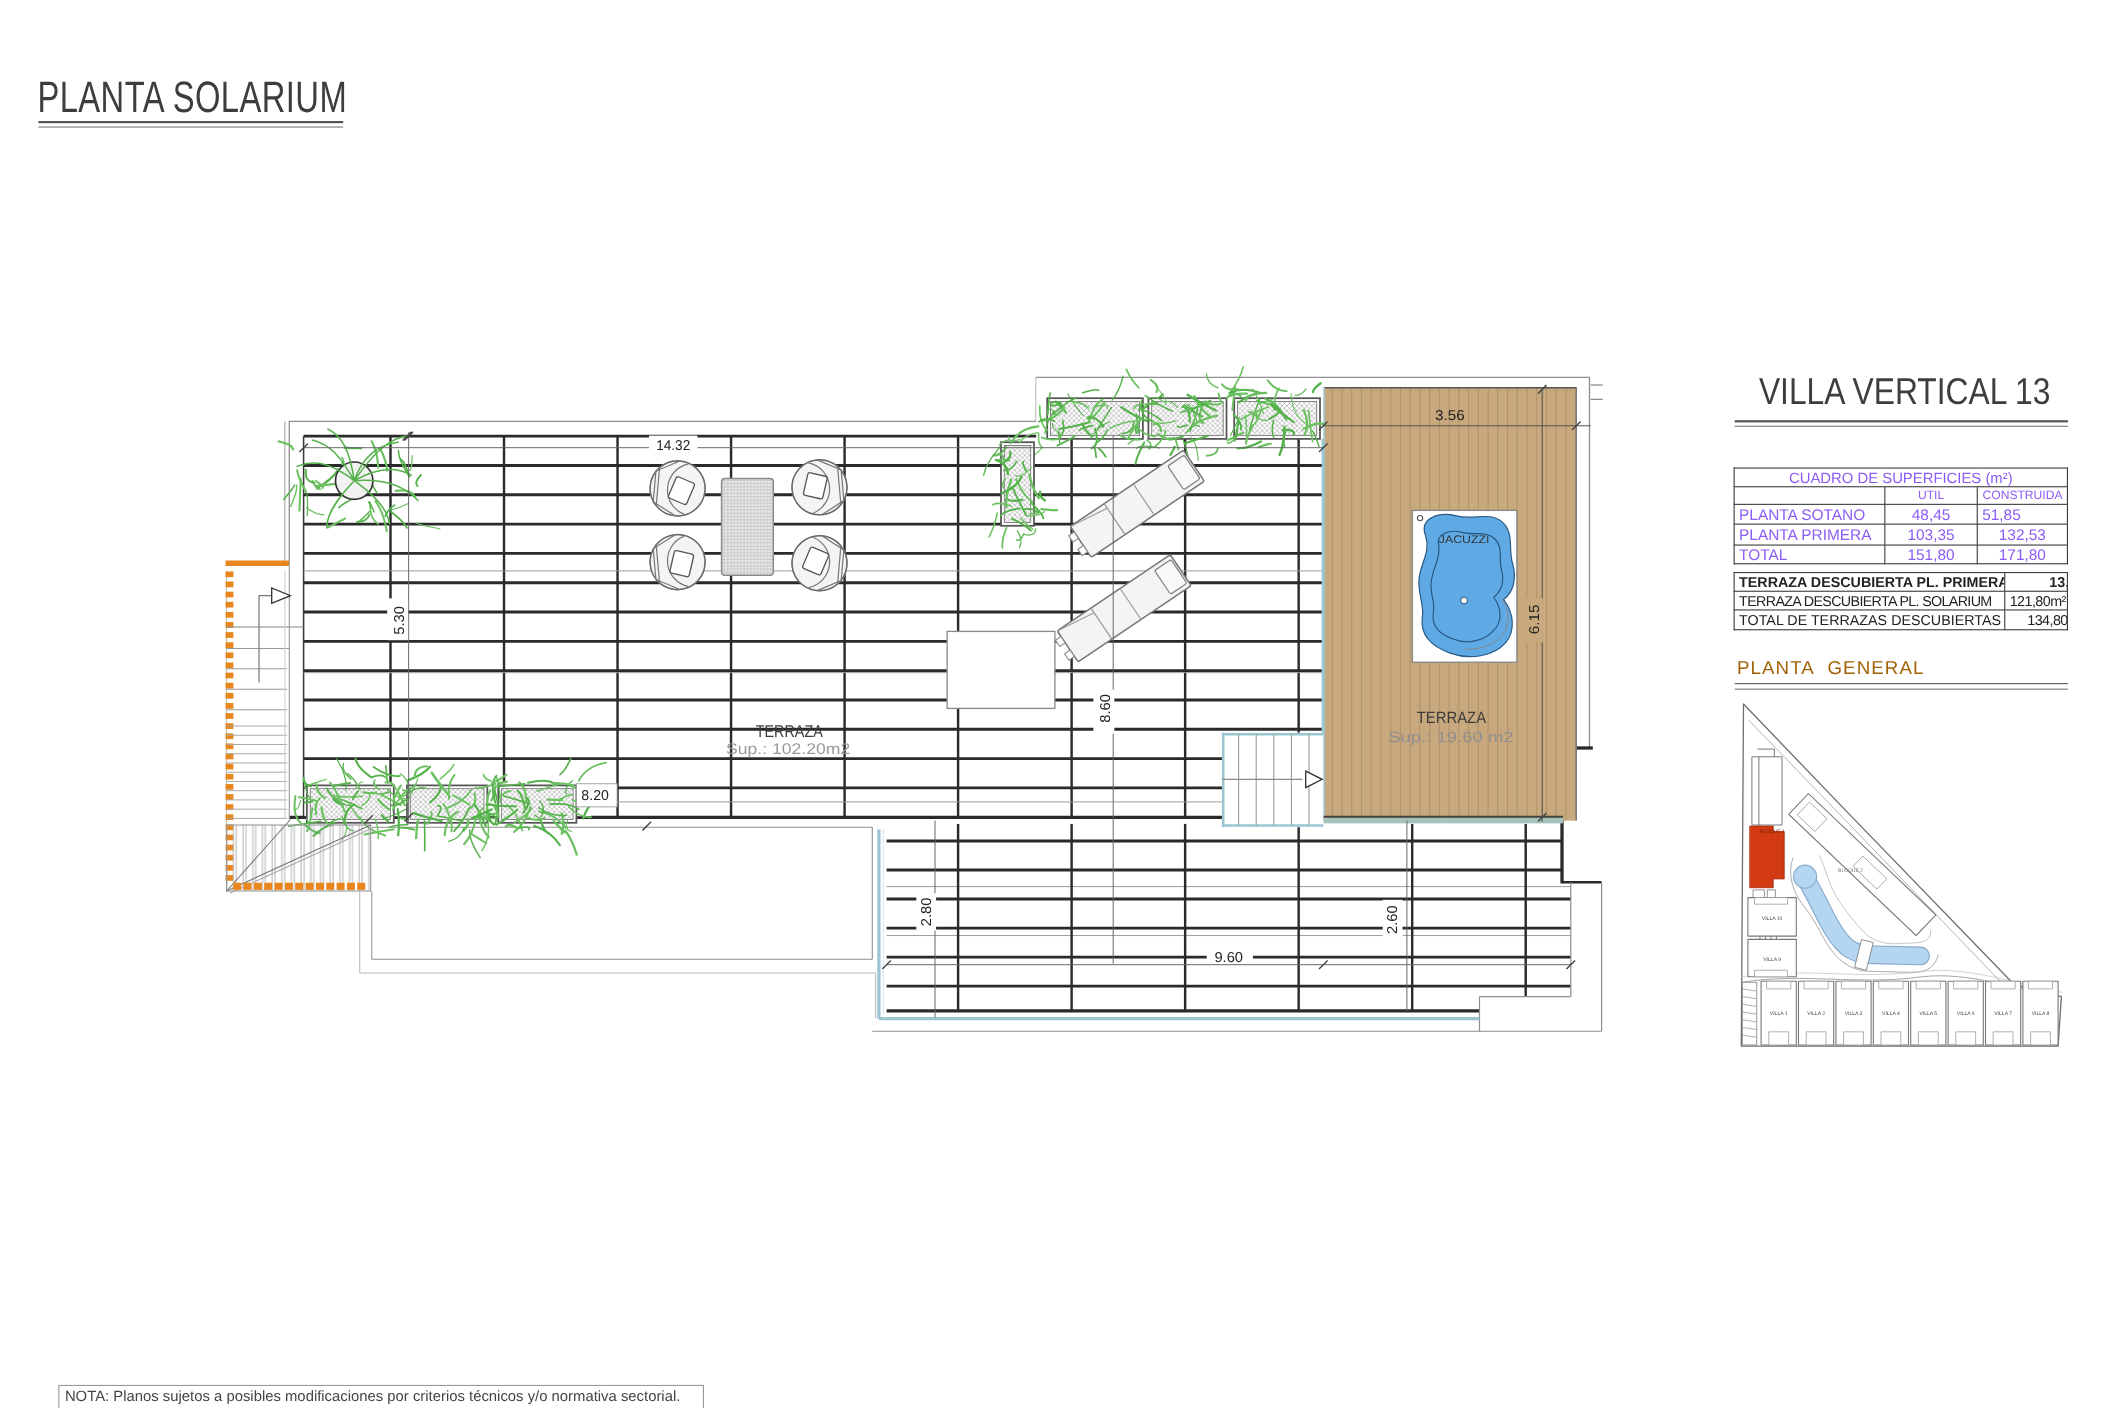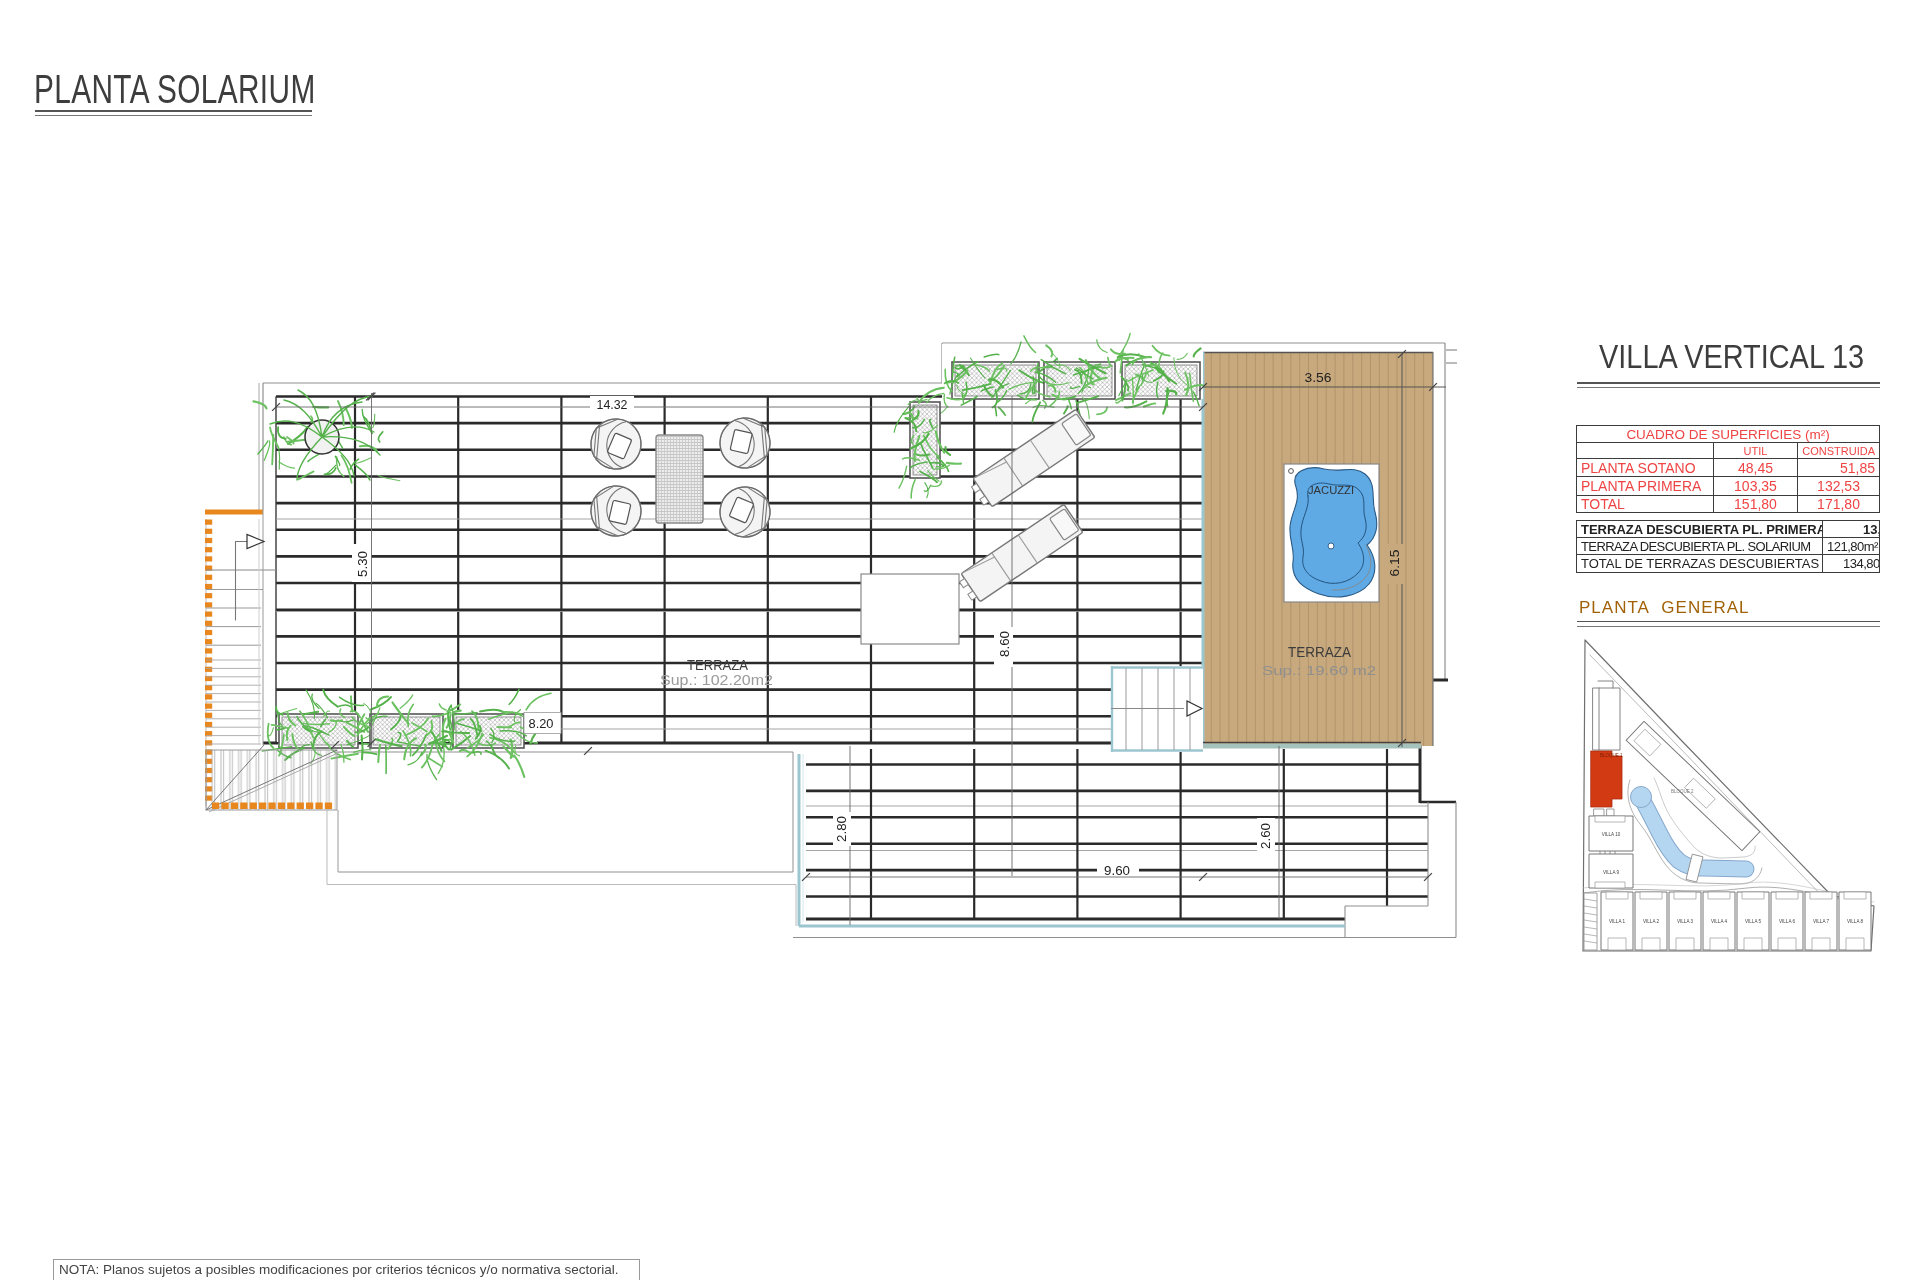--- a/index.html
+++ b/index.html
@@ -843,39 +843,39 @@
 <line x1="1584" y1="927" x2="1597" y2="929" stroke="#999" stroke-width="0.7" stroke-linecap="butt"></line>
 <line x1="1584" y1="934" x2="1597" y2="936" stroke="#999" stroke-width="0.7" stroke-linecap="butt"></line>
 <line x1="1584" y1="941" x2="1597" y2="943" stroke="#999" stroke-width="0.7" stroke-linecap="butt"></line>
 </g>
 </svg>
 
 <div class="abs" style="left:1599px; top:337px; font-size:34px; color:#3d3d3d; white-space:nowrap; transform:scaleX(0.85); transform-origin:left;">VILLA VERTICAL 13</div>
 <div class="abs" style="left:1577px; top:382px; width:303px; height:1.6px; background:#555;"></div>
 <div class="abs" style="left:1577px; top:387px; width:303px; height:1px; background:#777;"></div>
 
-<table class="abs" style="left:1576px; top:425px; width:303px; font-size:14px; color:#ef4444;">
+<table class="abs" style="left:1576px; top:425px; width:303px; font-size:14px; color:#8b5cf6;">
 <colgroup>
       <col style="width:137px">
       <col style="width:84px">
       <col style="width:82px">
     </colgroup>
 <tbody>
       <tr style="height:17px;">
         <td colspan="3" style="text-align:center; font-size:13.5px;">CUADRO DE SUPERFICIES (m²)</td>
       </tr>
 <tr style="height:16px; font-size:11px;">
         <td></td>
         <td style="text-align:center;">UTIL</td>
         <td style="text-align:right;">CONSTRUIDA</td>
       </tr>
 <tr style="height:18px;">
         <td>PLANTA SOTANO</td>
         <td style="text-align:center;">48,45</td>
-        <td style="text-align:right;">51,85</td>
+        <td style="text-align:left;">51,85</td>
       </tr>
 <tr style="height:19px;">
         <td>PLANTA PRIMERA</td>
         <td style="text-align:center;">103,35</td>
         <td style="text-align:center;">132,53</td>
       </tr>
 <tr style="height:16px;">
         <td>TOTAL</td>
         <td style="text-align:center;">151,80</td>
         <td style="text-align:center;">171,80</td>

